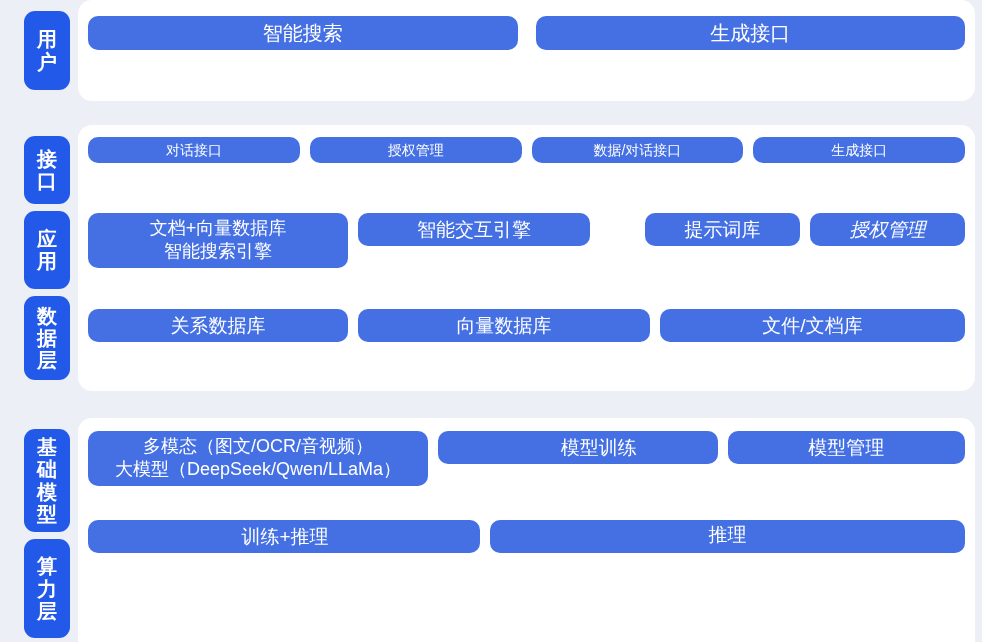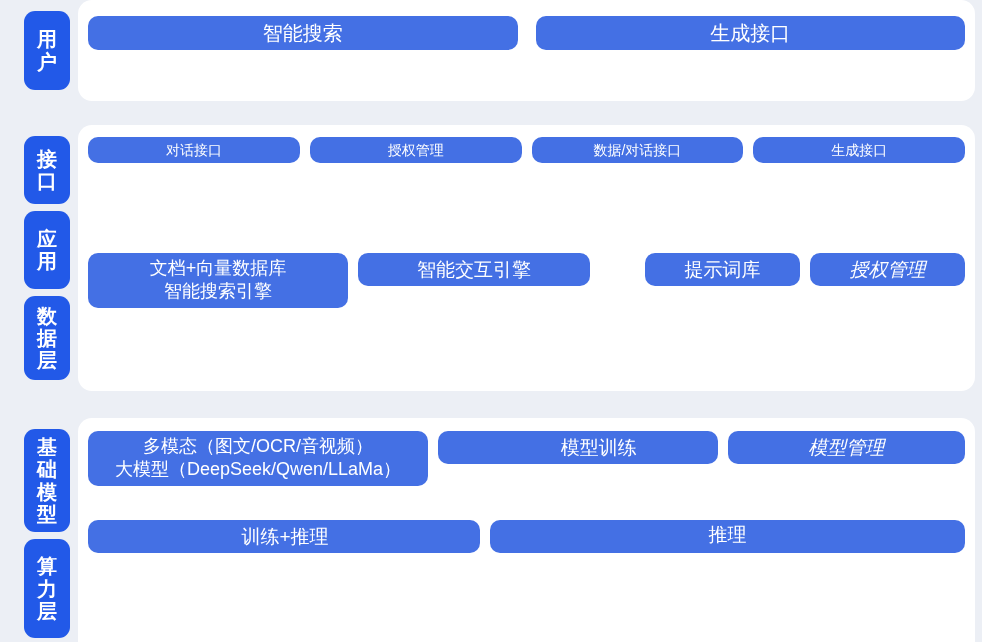--- a/index.html
+++ b/index.html
@@ -143,21 +143,21 @@
   
   #band-model { height: 224px; }
   #band-model .rail { padding-top: 11px; padding-bottom: 4px; gap: 7px; }
   #band-model .tab-foundation { height: 105px; }
   #band-model .tab-compute    { height: 100px; }
   #band-model .card { padding: 13px 10px; gap: 4px; border-bottom-left-radius: 0; border-bottom-right-radius: 0; }
   #band-model .row-models  { height: 76px; }
   #band-model .row-compute { height: 100px; }
   #band-model .row-models .box-multimodal { flex: 0 0 340px; }
   #band-model .row-models .box-train      { flex: 1 1 0; padding-left: 48px; }
-  #band-model .row-models .box-manage     { flex: 1 1 0; font-style: italic; }
+  #band-model .row-models .box-manage     { flex: 1 1 0; }
   #band-model .row-compute .box-tr { flex: 0 0 392px; padding-left: 8px; }
   #band-model .row-compute .box-inf { flex: 1 1 0; font-family: Liberation Mono, monospace; }
 </style>
 </head>
 <body>
 
 <div id="diagram">
 
   <div class="band" id="band-user">
     <div class="rail">
@@ -205,20 +205,25 @@
       <div class="row row-app">
         <div class="box two-line box-docs">
           <span class="line">文档+向量数据库</span>
           <span class="line">智能搜索引擎</span>
         </div>
         <div class="box box-engine">智能交互引擎</div>
         <div class="box box-prompt">提示词库</div>
         <div class="box box-auth">授权管理</div>
       </div>
 
+      <div class="row row-data">
+        <div class="box box-rel">关系数据库</div>
+        <div class="box box-vec">向量数据库</div>
+        <div class="box box-doc">文件/文档库</div>
+      </div>
 
     </div>
   </div>
 
   <div class="spacer-b"></div>
 
   <div class="band" id="band-model">
     <div class="rail">
       <div class="tab tab-foundation">
         <span class="ch">基</span>

